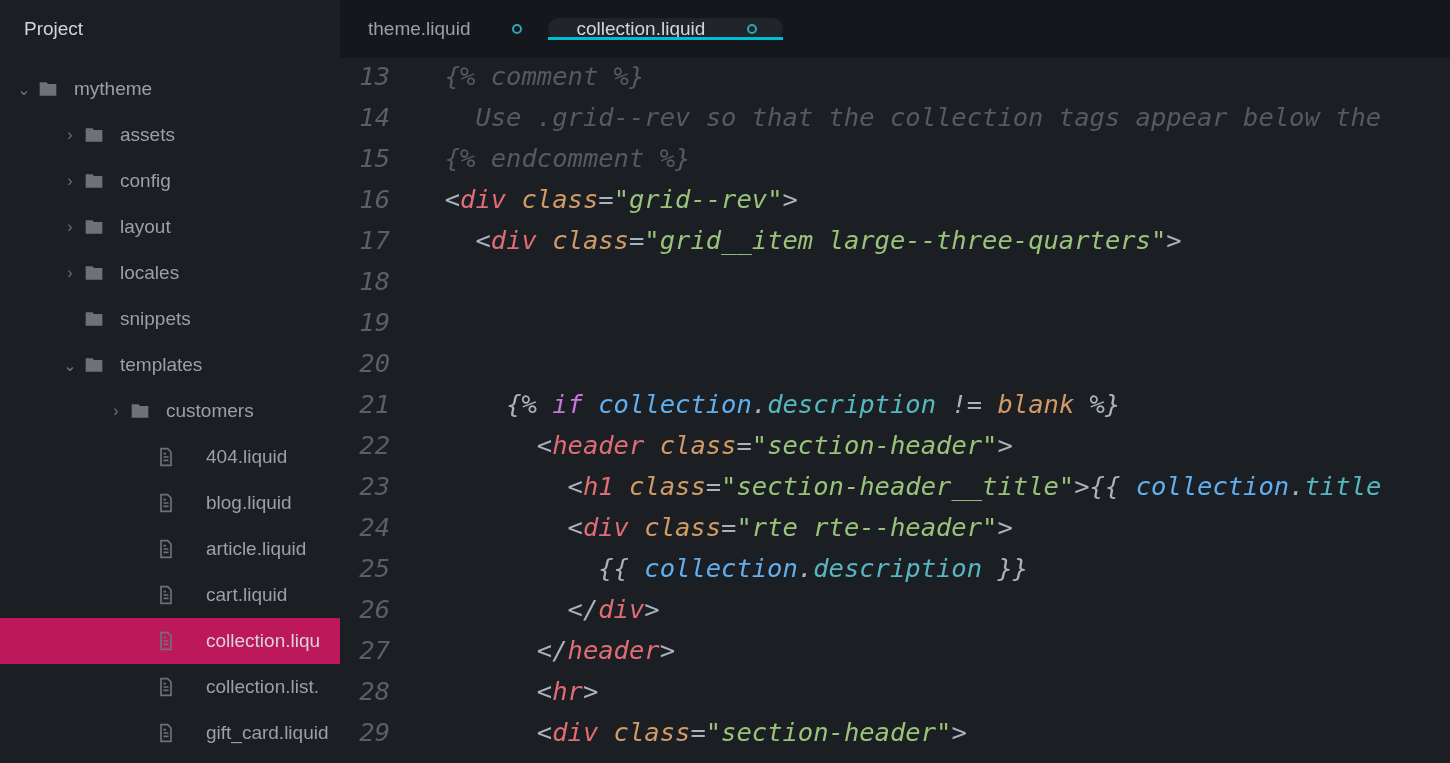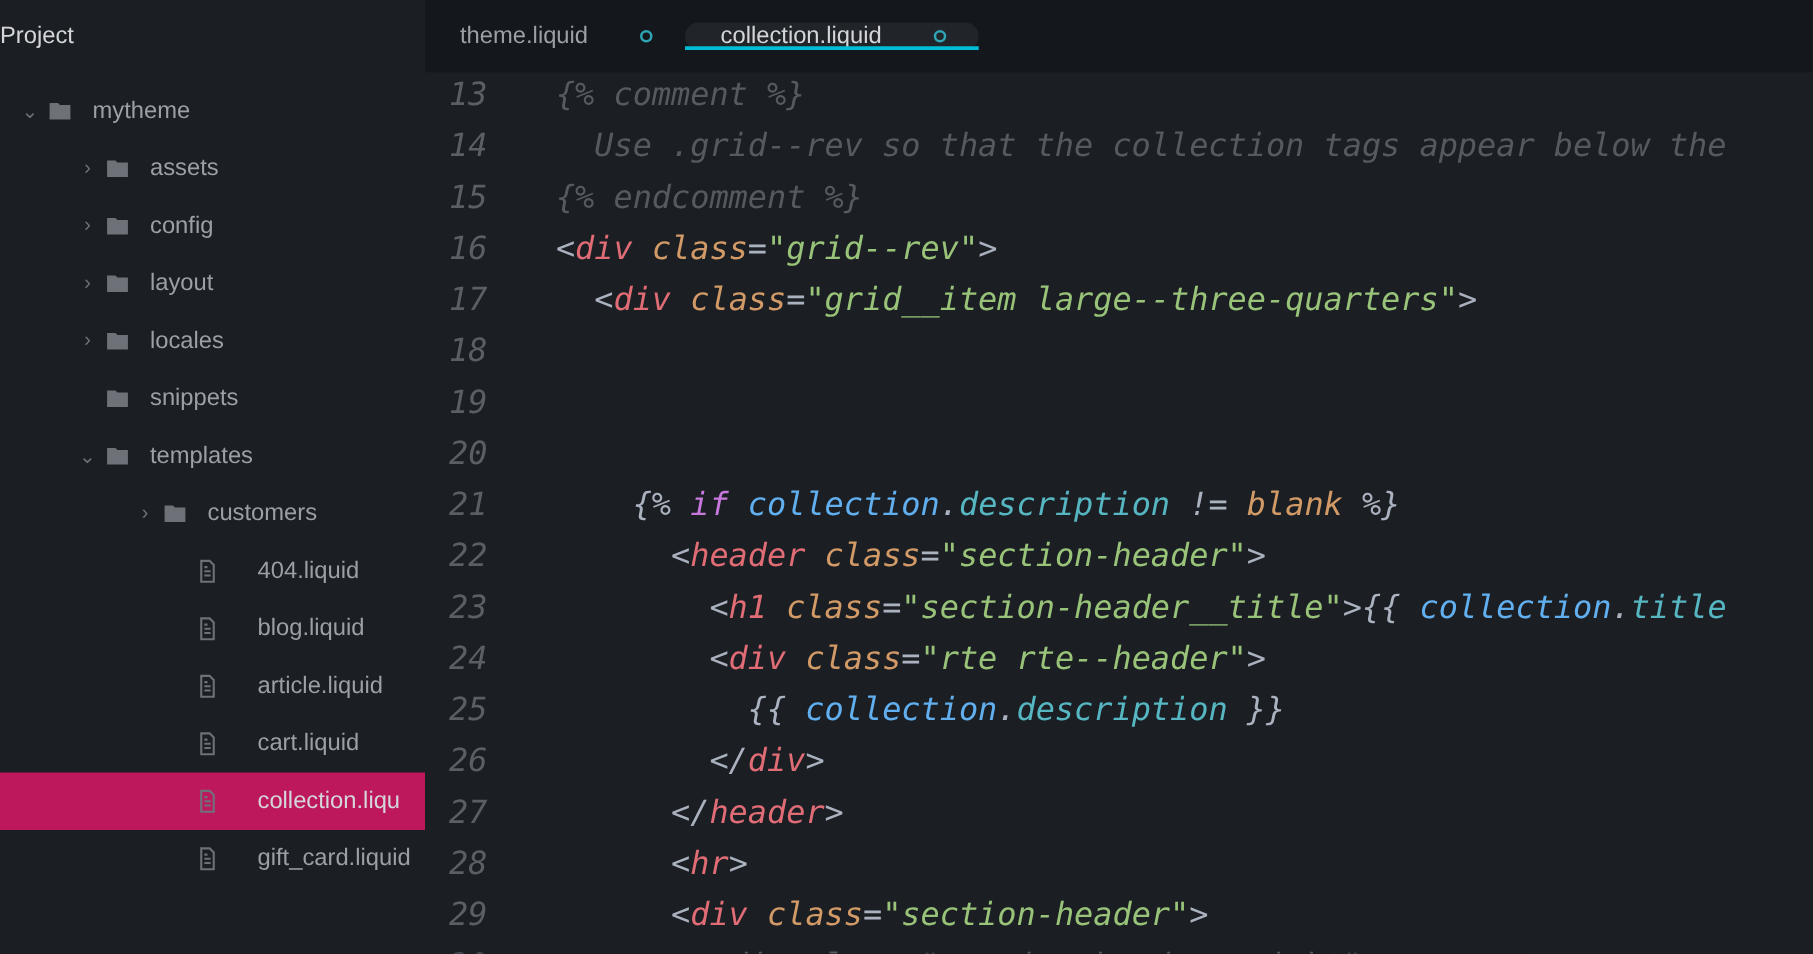--- a/index.html
+++ b/index.html
@@ -35,21 +35,21 @@
   
   .sidebar {
     width: 340px;
     background: var(--bg);
     flex-shrink: 0;
     display:flex; flex-direction:column;
   }
   .sidebar-header {
     height: 58px;
     display:flex; align-items:center;
-    padding-left: 0;
+    padding-left: 24px;
     color: var(--text-bright);
     font-size: 19px;
     font-weight: 400;
   }
   .tree { padding-top: 8px; }
   .tree-row {
     display:flex; align-items:center;
     height: 46px;
     color: var(--text);
     font-size: 19px;
@@ -281,20 +281,29 @@
             </span>
             <span class="tree-label">collection.liqu</span>
           </div>
           <div class="tree-row file2">
             <span class="icon">
               <svg viewBox="0 0 24 24">
                 <path d="M6 2h8l4 4v16H6V2z" fill="none" stroke="currentColor" stroke-width="2"></path>
                 <path d="M9 12h6M9 16h6M9 8h3" stroke="currentColor" stroke-width="2"></path>
               </svg>
             </span>
+            <span class="tree-label">collection.list.</span>
+          </div>
+          <div class="tree-row file2">
+            <span class="icon">
+              <svg viewBox="0 0 24 24">
+                <path d="M6 2h8l4 4v16H6V2z" fill="none" stroke="currentColor" stroke-width="2"></path>
+                <path d="M9 12h6M9 16h6M9 8h3" stroke="currentColor" stroke-width="2"></path>
+              </svg>
+            </span>
             <span class="tree-label">gift_card.liquid</span>
           </div>
         </div>
 
     </div>
   </div>
 
   <div class="editor">
     <div class="tabbar" id="tabbar">
         <div class="tab">

